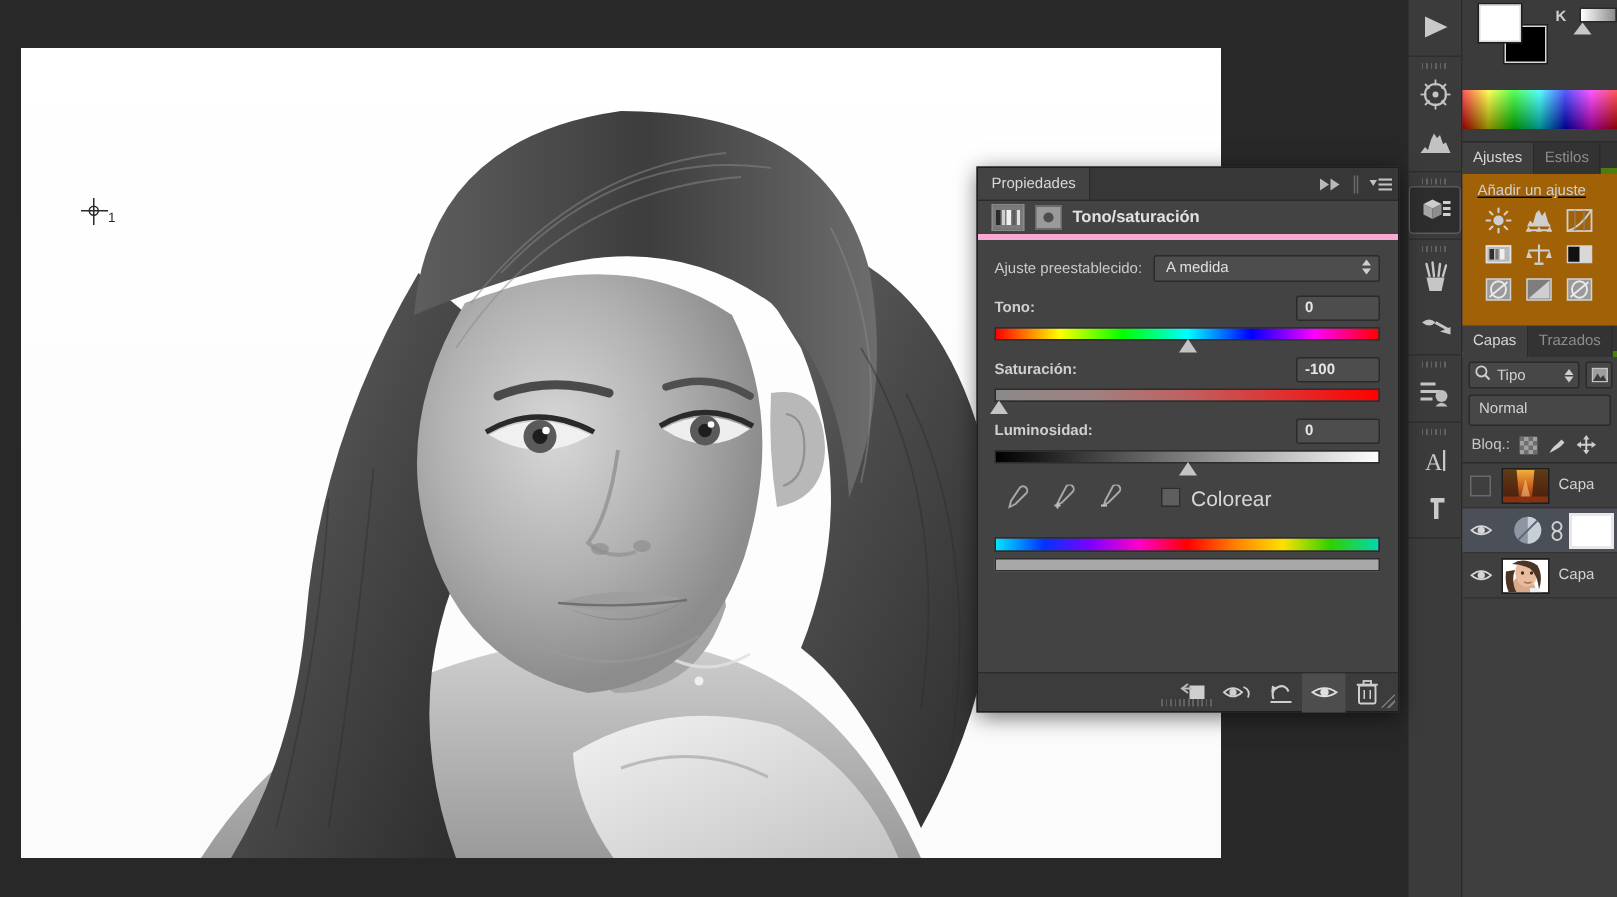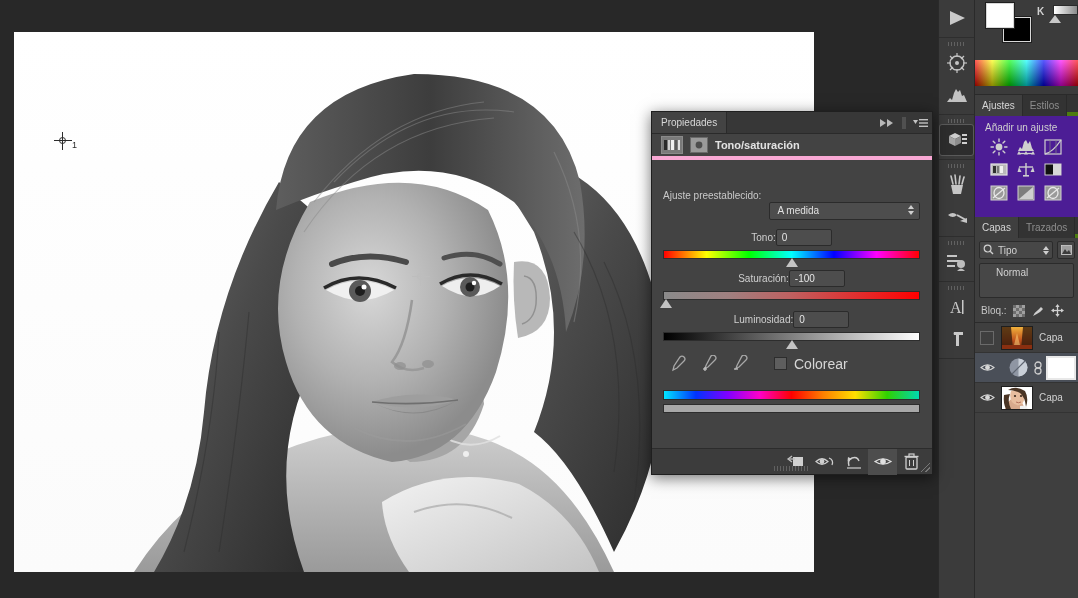--- a/index.html
+++ b/index.html
@@ -97,21 +97,21 @@
 
   
   .tabbar { display: flex; height: 21px; background: #333333; border-bottom: 4px solid #4d7c0f; }
   .tab {
     padding: 0 7px; height: 21px; line-height: 21px;
     font-size: 10px; color: #8d8d8d; background: #333333; cursor: pointer;
     border-right: 1px solid #2a2a2a;
   }
   .tab.active { background: #3f3f3f; color: #d6d6d6; }
 
-  .adjpanel { background: #4c1d95; height: 101px; position: relative; }
+  .adjpanel { background: #a16207; height: 101px; position: relative; text-decoration: underline; }
   .adjtitle { font-size: 10px; color: #d0d0d0; padding: 6px 0 4px 10px; }
   .adjgrid { display: flex; flex-direction: column; gap: 4px; padding-left: 14px; }
   .adjrow { display: flex; gap: 7px; }
   .adjicon {
     width: 20px; height: 19px; display: flex; align-items: center; justify-content: center;
     cursor: pointer;
   }
 
   .layerspanel { position: relative; background: #3f3f3f; height: 100%; }
   .filterrow {
@@ -122,22 +122,22 @@
     height: 18px; background: #474747; border: 1px solid #2b2b2b; border-radius: 2px;
     padding: 0 3px; flex: 1; cursor: pointer;
   }
   .filterbox .ftxt { font-size: 10px; color: #d0d0d0; }
   .sq-btn {
     width: 18px; height: 18px; background: #474747; border: 1px solid #2b2b2b; border-radius: 2px;
     display: flex; align-items: center; justify-content: center; cursor: pointer;
   }
   .blendrow { padding: 3px 4px 2px 4px; }
   .blendsel {
-    height: 35px; background: #474747; border: 1px solid #2b2b2b; border-radius: 2px;
-    font-size: 10px; color: #d2d2d2; line-height: 17px; padding-left: 16px; cursor: pointer;
+    height: 21px; background: #474747; border: 1px solid #2b2b2b; border-radius: 2px;
+    font-size: 10px; color: #d2d2d2; line-height: 17px; padding-left: 6px; cursor: pointer;
   }
   .lockrow { display: flex; align-items: center; gap: 6px; padding: 4px 0 5px 6px; }
   .lockrow .lbl { font-size: 10px; color: #c6c6c6; }
   .lockrow .lk { width: 13px; height: 13px; display: flex; align-items: center; justify-content: center; cursor: pointer; }
 
   .layerlist { border-top: 1px solid #2b2b2b; }
   .layerrow {
     display: flex; align-items: center; height: 30px;
     border-bottom: 1px solid #333333; cursor: pointer; text-align: right;
   }
@@ -182,32 +182,32 @@
     display: flex; align-items: center; justify-content: center; cursor: pointer;
   }
   .ph-title { font-size: 11px; color: #e2e2e2; font-weight: bold; }
 
   .props-body { padding: 10px 12px 15px 11px; }
   .prow { display: flex; align-items: center; margin-bottom: 9px; }
   .plabel { font-size: 10px; color: #c9c9c9; }
   .pselect {
     height: 18px; background: #4d4d4d; border: 1px solid #2b2b2b;
     font-size: 10px; color: #e0e0e0; line-height: 16px; padding-left: 7px;
-    position: relative; cursor: pointer; border-radius: 2px; margin-top: 32px;
+    position: relative; cursor: pointer; border-radius: 2px;
   }
   .pselect .arrows {
     position: absolute; right: 5px; top: 2px; display: flex; flex-direction: column; gap: 2px;
   }
   .ar-up { width: 0; height: 0; border-left: 3px solid transparent; border-right: 3px solid transparent; border-bottom: 4px solid #cfcfcf; }
   .ar-dn { width: 0; height: 0; border-left: 3px solid transparent; border-right: 3px solid transparent; border-top: 4px solid #cfcfcf; }
 
   .handicon { width: 22px; display: flex; align-items: center; justify-content: center; cursor: pointer; }
 
   .slidergroup { margin-bottom: 6px; }
-  .sl-top { display: flex; align-items: center; justify-content: center; margin-bottom: 4px; }
+  .sl-top { display: flex; align-items: center; justify-content: space-between; margin-bottom: 4px; font-weight: bold; }
   .sl-label { font-size: 10px; color: #cfcfcf; }
   .sl-val {
     width: 56px; height: 17px; background: #4d4d4d; border: 1px solid #2b2b2b;
     font-size: 10px; color: #e6e6e6; line-height: 15px; padding-left: 5px; border-radius: 2px;
     cursor: text;
   }
   .sl-track { position: relative; height: 9px; margin-bottom: 11px; cursor: pointer; }
   .sl-bar { position: absolute; left: 0; right: 0; top: 0; height: 9px; border: 1px solid #2d2d2d; }
   .bar-hue { background: linear-gradient(90deg,#ff0000,#ffff00,#00ff00,#00ffff,#0000ff,#ff00ff,#ff0000); }
   .bar-sat { background: linear-gradient(90deg,#8a8a8a,#a08080,#c06060,#e03030,#ff0000); }

